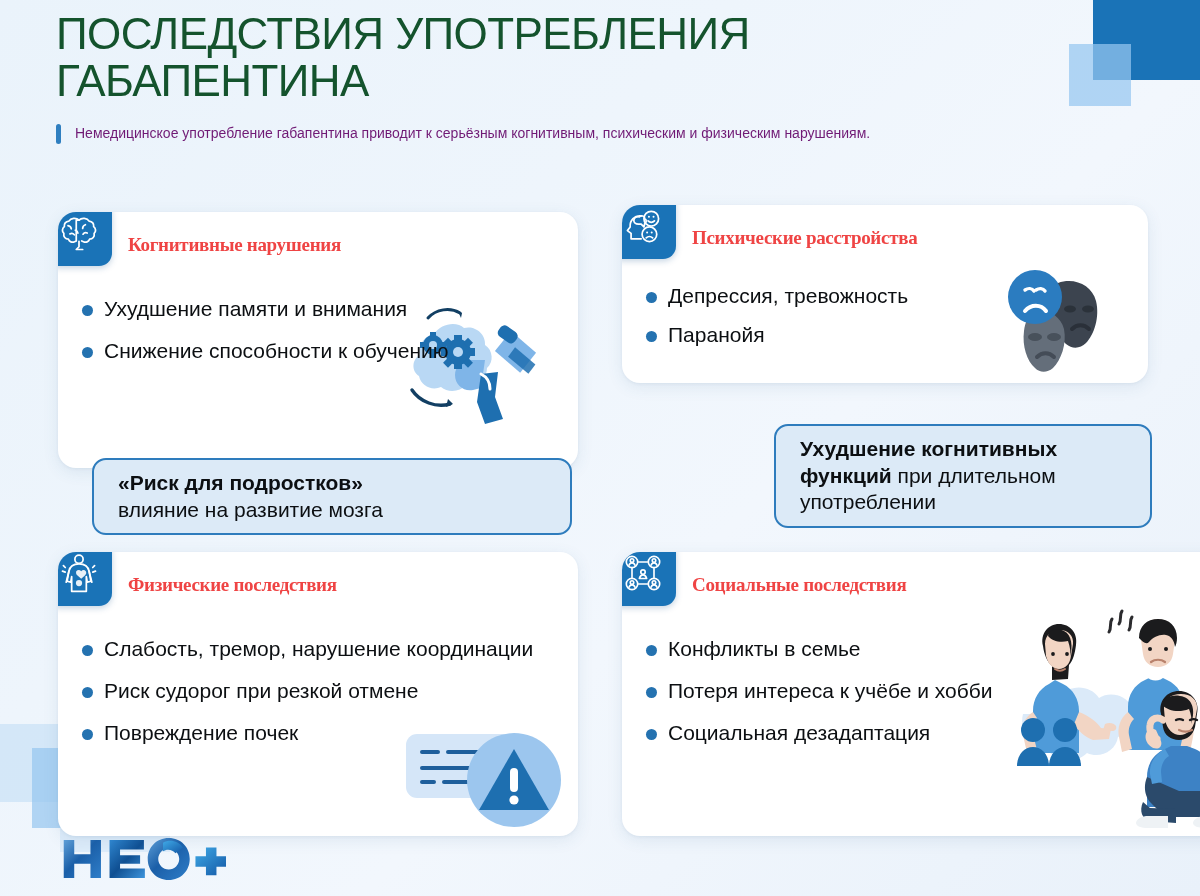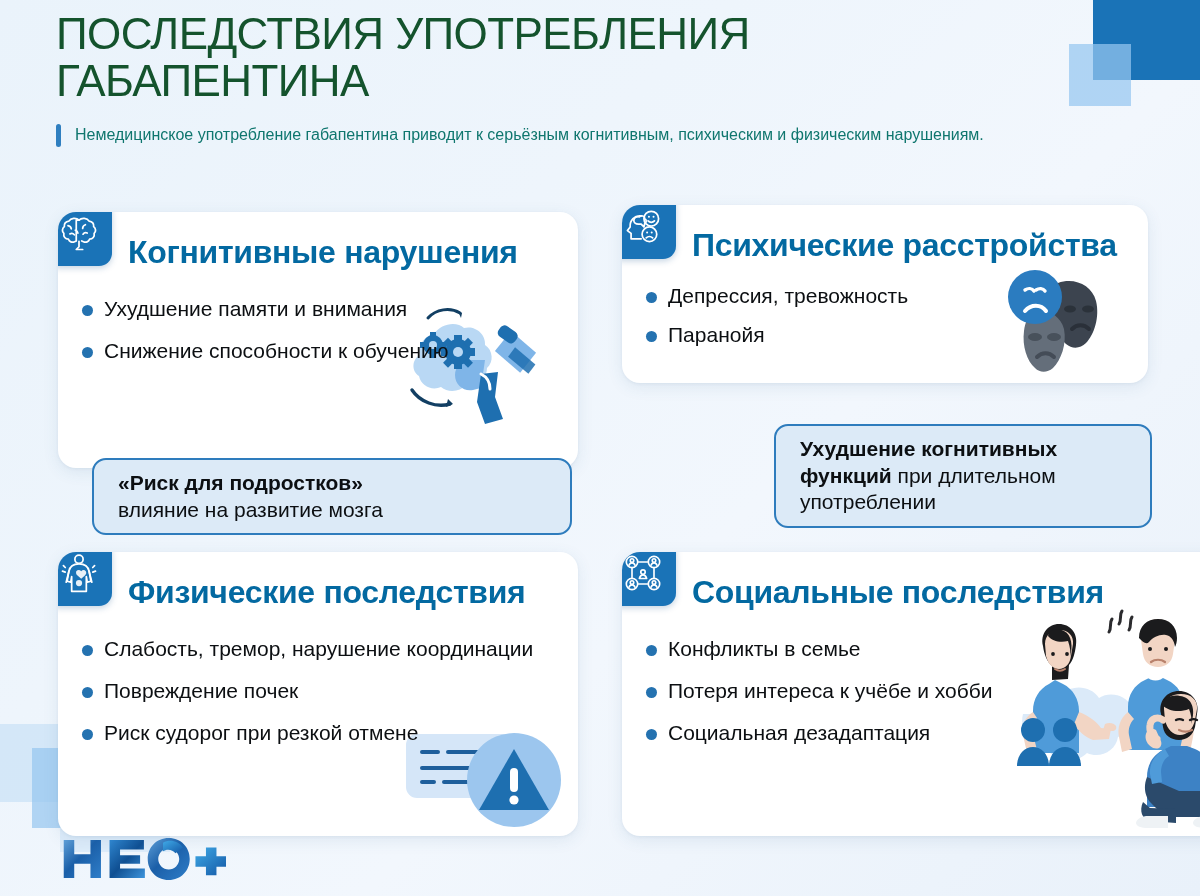--- a/index.html
+++ b/index.html
@@ -20,38 +20,38 @@
   .deco-bl-tile  { top:826px; left:60px; width:110px; height:26px;  background:rgba(206,228,248,.55); }
 
   
   .header { position:absolute; left:56px; top:10px; width:1000px; }
   .title {
     font-size:44px; font-weight:400; line-height:1.07;
     letter-spacing:-0.6px; color:#14532d; text-transform:uppercase;
   }
   .intro-wrap { display:flex; gap:14px; margin-top:20px; }
   .intro-bar { width:5px; border-radius:3px; background:#2f7fc0; flex:none; }
-  .intro-text { font-size:16px; line-height:1.42; color:#0f766e; max-width:940px; }
+  .intro-text { font-size:14px; line-height:1.42; color:#701a75; max-width:940px; }
 
   
   .card {
     position:absolute; background:#fff; border-radius:18px;
     box-shadow:0 4px 16px rgba(50,95,140,.10), 0 1px 3px rgba(50,95,140,.07);
     overflow:hidden;
   }
   .card-icon {
     width:66px; height:66px; border-radius:13px; background:#1a73b7;
     flex:none; display:flex; align-items:center; justify-content:center;
     position:absolute; left:-12px; top:-12px;
     box-shadow:0 2px 6px rgba(20,80,140,.25);
   }
   .card-icon svg { width:44px; height:44px; }
   .card-title {
-    font-size:32px; font-weight:700; color:#0369a1; letter-spacing:-0.3px;
-    position:absolute; top:22px; left:70px; white-space:nowrap;
+    font-size:19px; font-weight:700; color:#ef4444; letter-spacing:-0.3px;
+    position:absolute; top:22px; left:70px; white-space:nowrap;font-family:Liberation Serif, serif;
   }
   .bullets { position:absolute; left:24px; top:84px; right:12px; }
   .bullet { display:flex; gap:11px; margin-bottom:15px; align-items:flex-start; }
   .dot { width:11px; height:11px; border-radius:50%; background:#2472b0; flex:none; margin-top:9px; }
   .btext { font-size:21px; line-height:1.28; color:#0c0f12; }
 
   
   #card-cognitive { left:58px;  top:212px; width:520px; height:256px; }
   #card-mental    { left:622px; top:205px; width:526px; height:178px; }
   #card-physical  { left:58px;  top:552px; width:520px; height:284px; }
@@ -225,25 +225,25 @@
     <circle cx="110" cy="82" r="4.6" fill="#fff"></circle>
   </svg>
 
   <div class="bullets">
     <div class="bullet">
       <span class="dot"></span>
       <span class="btext">Слабость, тремор, нарушение координации</span>
     </div>
     <div class="bullet">
       <span class="dot"></span>
+      <span class="btext">Риск судорог при резкой отмене</span>
+    </div>
+    <div class="bullet">
+      <span class="dot"></span>
       <span class="btext">Повреждение почек</span>
-    </div>
-    <div class="bullet">
-      <span class="dot"></span>
-      <span class="btext">Риск судорог при резкой отмене</span>
     </div>
   </div>
 </div>
 
 <div class="card" id="card-social">
   <div class="card-icon">
     <svg viewBox="0 0 48 48" fill="none" stroke="#fff" stroke-width="1.8" stroke-linecap="round" stroke-linejoin="round">
       <g>
         <circle cx="12" cy="12" r="6.2"></circle>
           <circle cx="12" cy="10.4" r="1.9"></circle>

